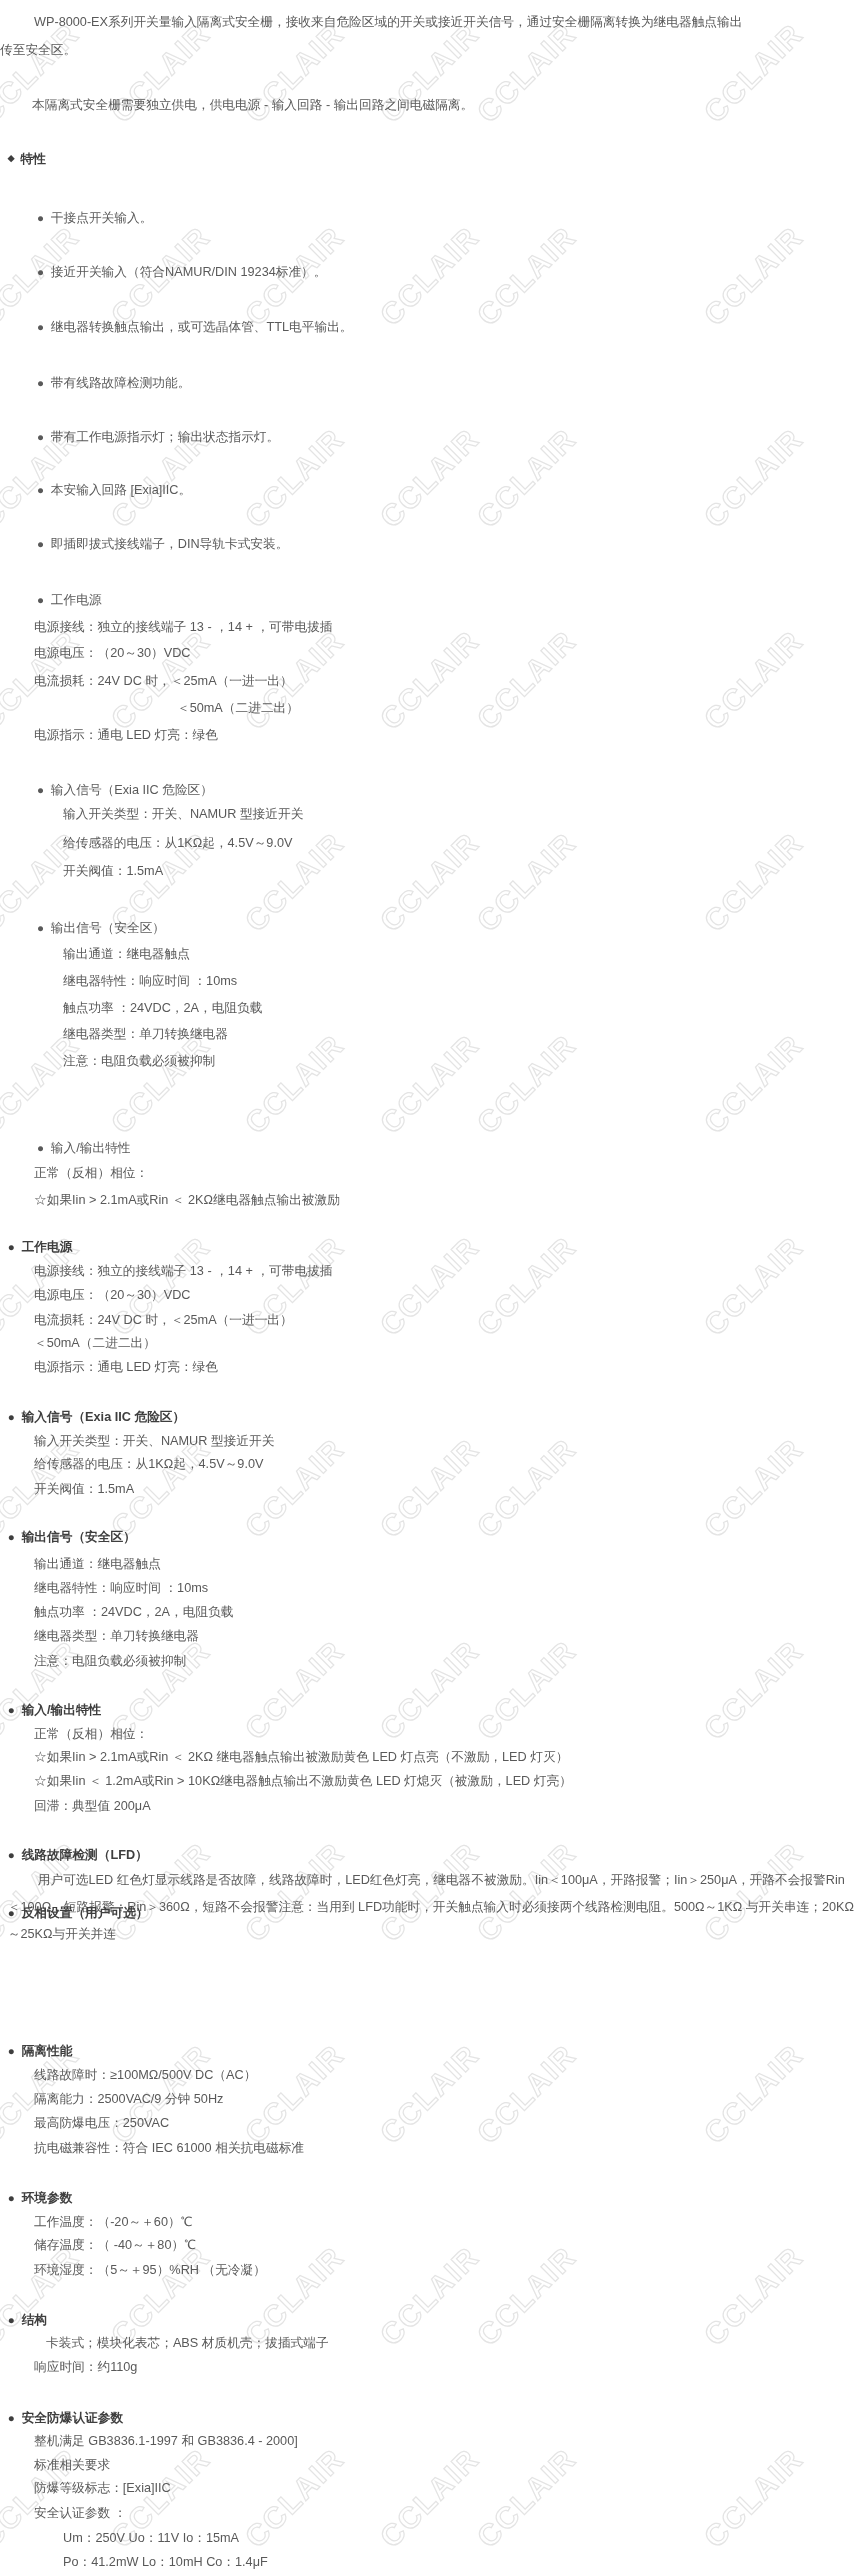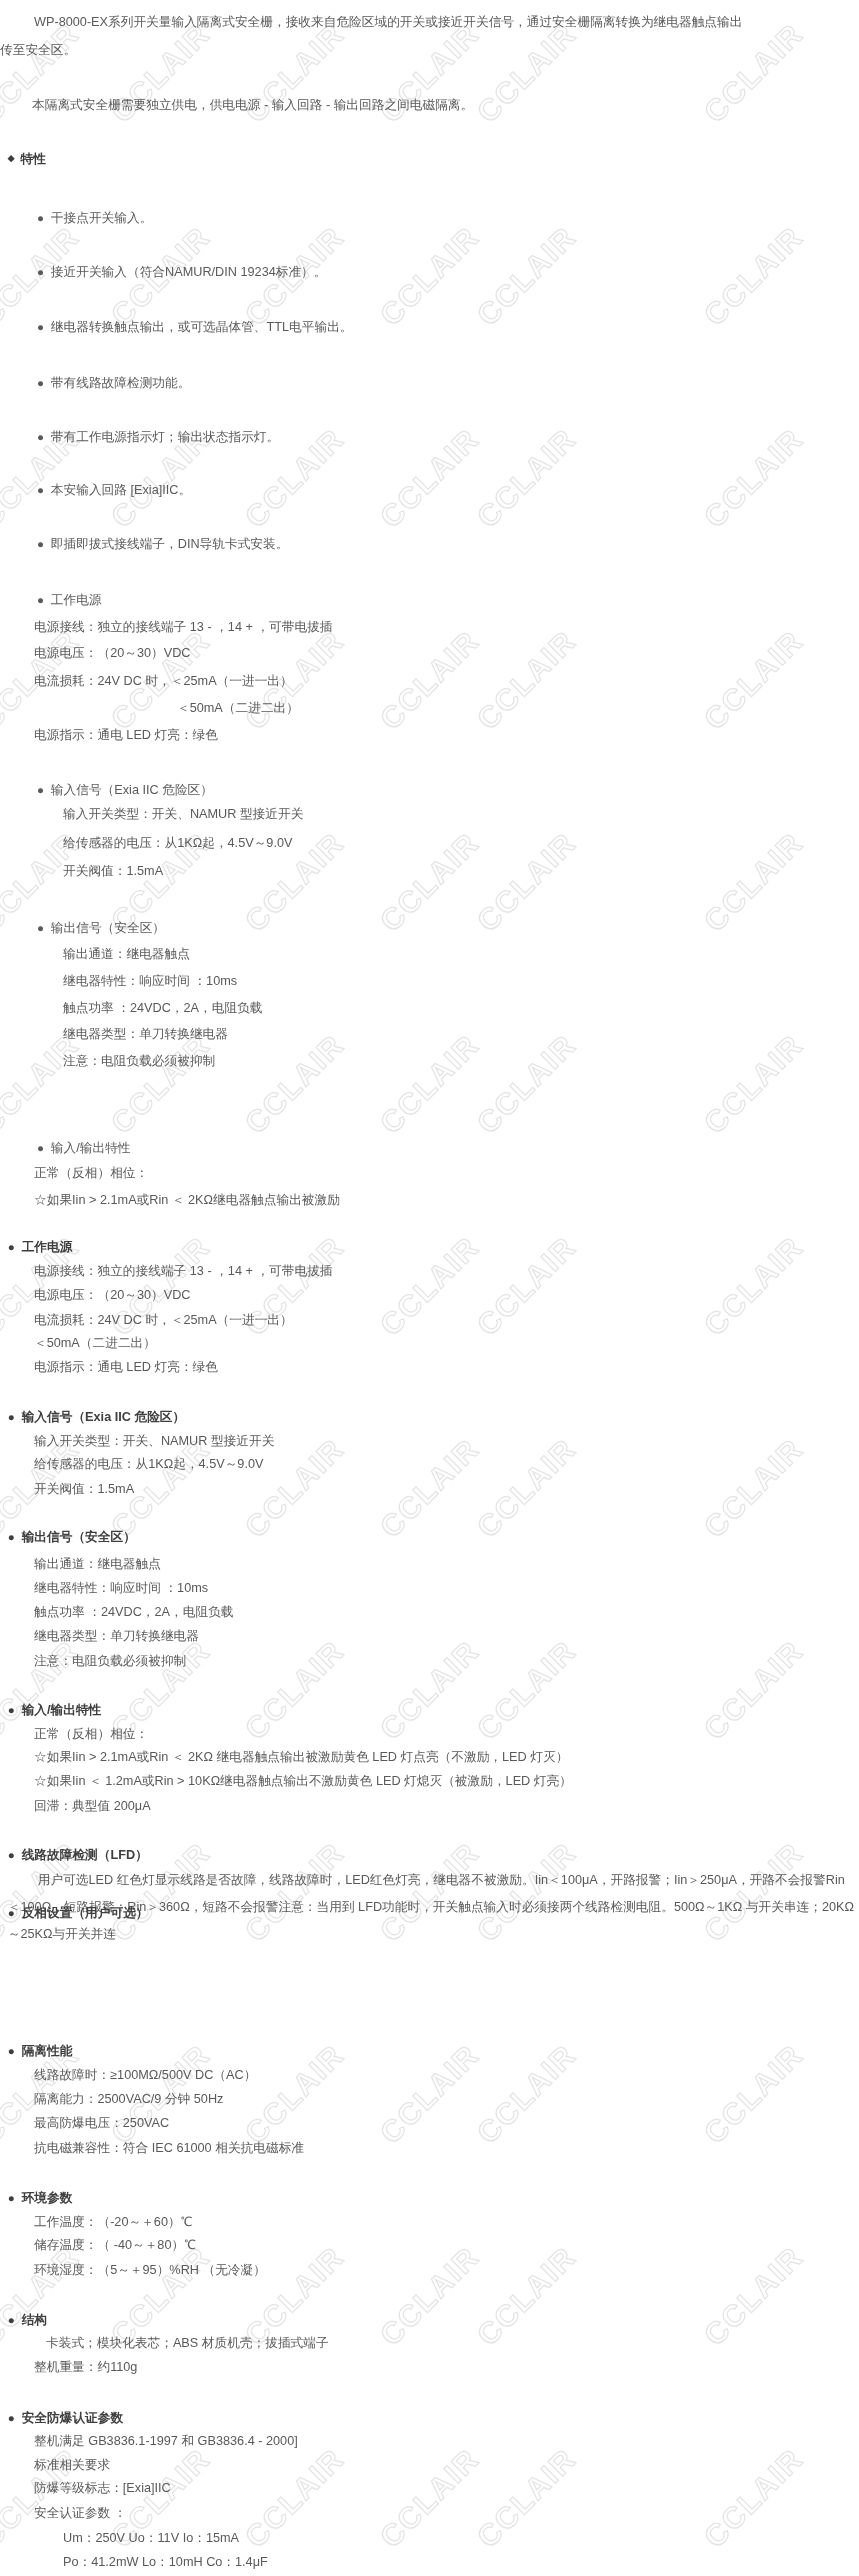--- a/index.html
+++ b/index.html
@@ -329,21 +329,21 @@
     <div class="ln" style="left: 34px; top: 2067px;">线路故障时：≥100MΩ/500V DC（AC）</div>
     <div class="ln" style="left: 34px; top: 2091px;">隔离能力：2500VAC/9 分钟 50Hz</div>
     <div class="ln" style="left: 34px; top: 2115px;">最高防爆电压：250VAC</div>
     <div class="ln" style="left: 34px; top: 2140px;">抗电磁兼容性：符合 IEC 61000 相关抗电磁标准</div>
     <div class="ln b" style="left: 7.8px; top: 2189px;"><span class="blt dot">●</span><span>环境参数</span></div>
     <div class="ln" style="left: 34px; top: 2214px;">工作温度：（-20～＋60）℃</div>
     <div class="ln" style="left: 34px; top: 2237px;">储存温度：（ -40～＋80）℃</div>
     <div class="ln" style="left: 34px; top: 2262px;">环境湿度：（5～＋95）%RH （无冷凝）</div>
     <div class="ln b" style="left: 7.8px; top: 2311px;"><span class="blt dot">●</span><span>结构</span></div>
     <div class="ln" style="left: 46px; top: 2335px;">卡装式；模块化表芯；ABS 材质机壳；拔插式端子</div>
-    <div class="ln" style="left: 34px; top: 2359px;">整机重量：约110g</div>
+    <div class="ln" style="left: 34px; top: 2359px;">响应时间：约110g</div>
     <div class="ln b" style="left: 7.8px; top: 2409px;"><span class="blt dot">●</span><span>安全防爆认证参数</span></div>
     <div class="ln" style="left: 34px; top: 2433px;">整机满足 GB3836.1-1997 和 GB3836.4 - 2000]</div>
     <div class="ln" style="left: 34px; top: 2457px;">标准相关要求</div>
     <div class="ln" style="left: 34px; top: 2480px;">防爆等级标志：[Exia]IIC</div>
     <div class="ln" style="left: 34px; top: 2505px;">安全认证参数 ：</div>
     <div class="ln" style="left: 63px; top: 2530px;">Um：250V Uo：11V Io：15mA</div>
     <div class="ln" style="left: 63px; top: 2554px;">Po：41.2mW Lo：10mH Co：1.4μF</div>
   </div>
 
 

